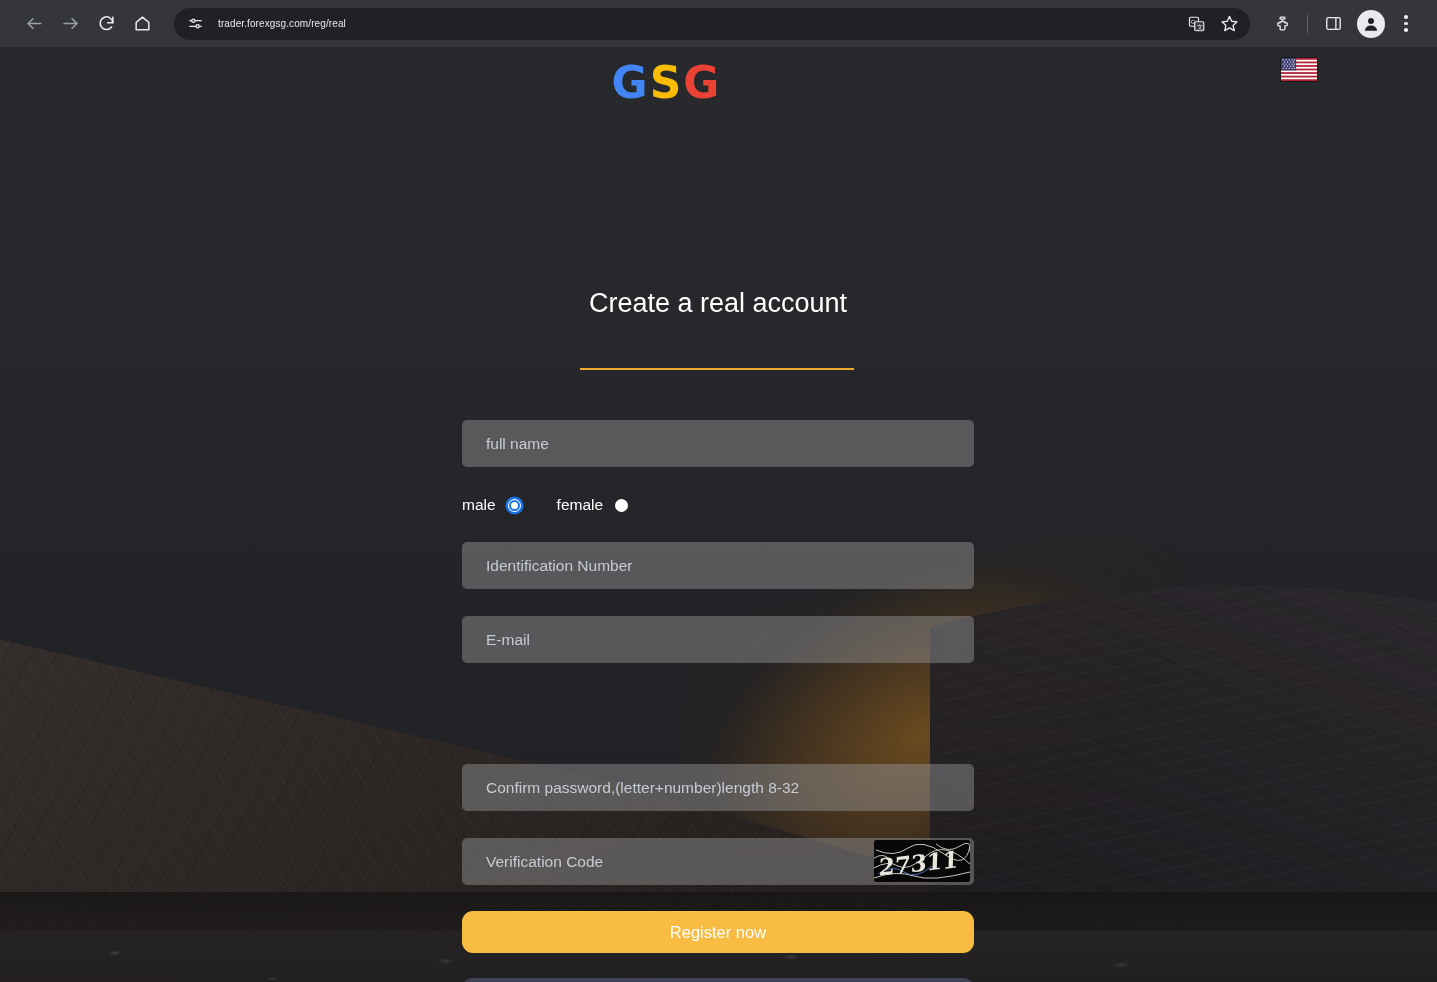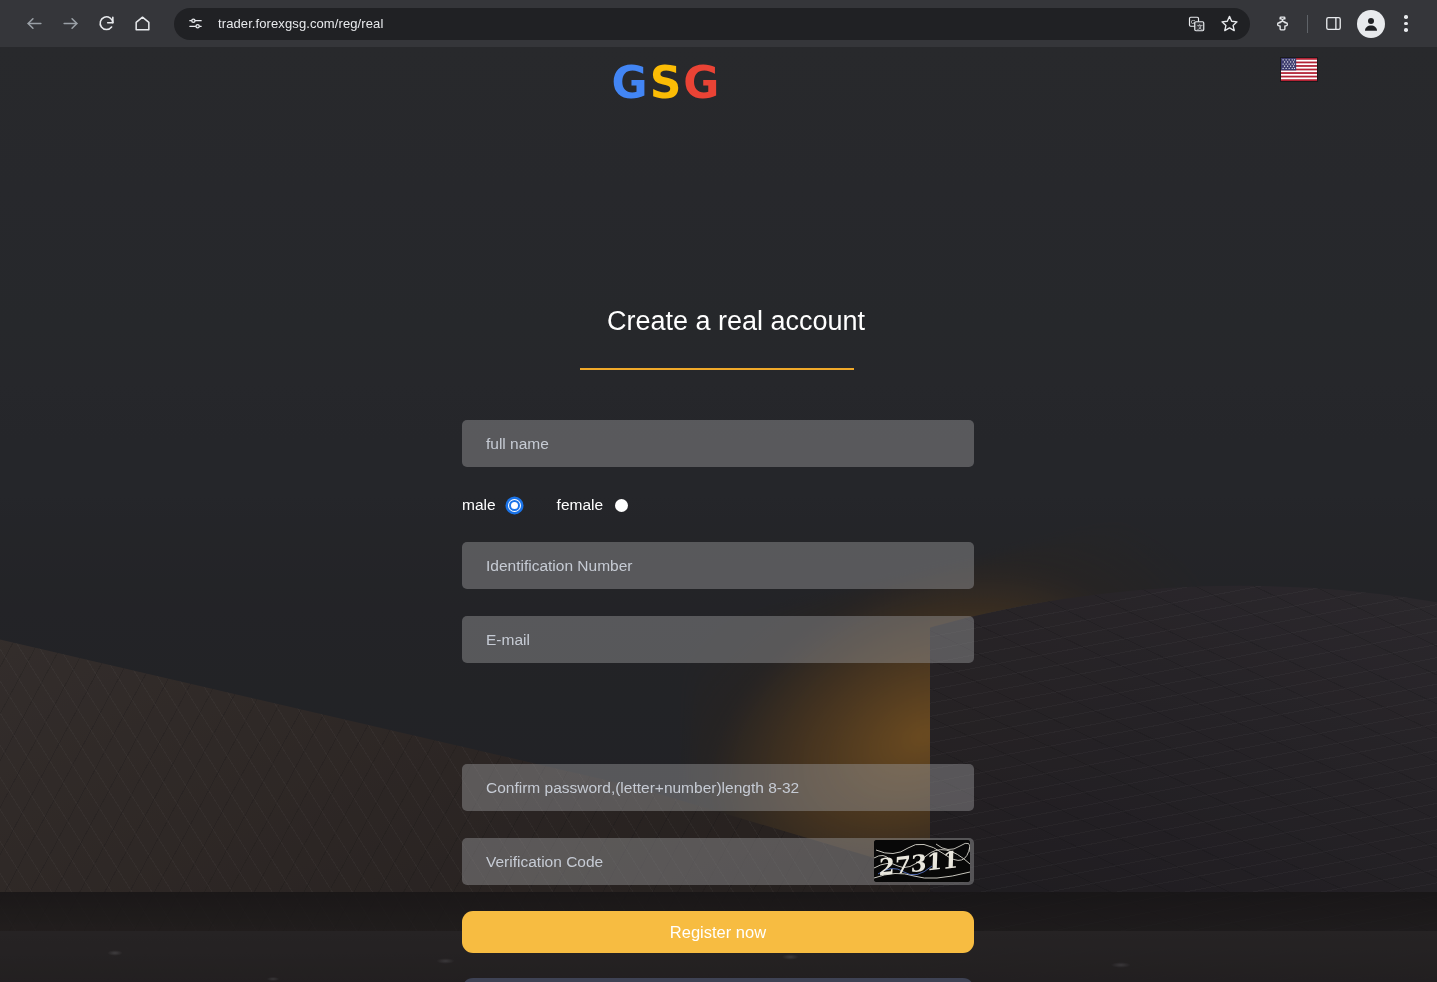--- a/index.html
+++ b/index.html
@@ -42,21 +42,21 @@
     min-width: 0;
   }
   .site-info {
     width: 26px; height: 26px;
     border-radius: 50%;
     display: flex; align-items: center; justify-content: center;
     flex: 0 0 auto;
   }
   .url-text {
     color: #e8eaed;
-    font-size: 13px;
+    font-size: 10px;
     margin-left: 10px;
     white-space: nowrap;
     overflow: hidden;
     text-overflow: ellipsis;
     letter-spacing: 0.1px;
   }
   .omni-right {
     margin-left: auto;
     display: flex; align-items: center;
     flex: 0 0 auto;
@@ -234,21 +234,21 @@
     letter-spacing: 9px;
     font-weight: bold;
     padding-left: 9px;
   }
   .title {
     text-align: center;
     color: #ffffff;
     font-size: 27px;
     font-weight: normal;
     padding-bottom: 9px;
-    margin: 18px;
+    margin: 0;
     position: absolute;
     left: 462px; top: 241px;
     width: 512px;
   }
   .title-rule {
     position: absolute;
     left: 580px; top: 321px;
     width: 274px; height: 2px;
     background: #f0a92a;
   }

